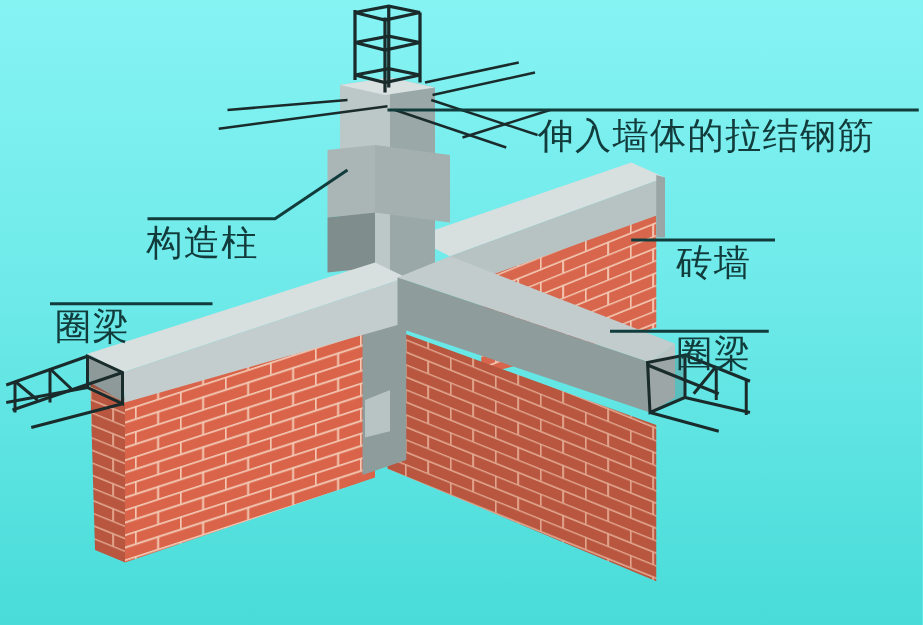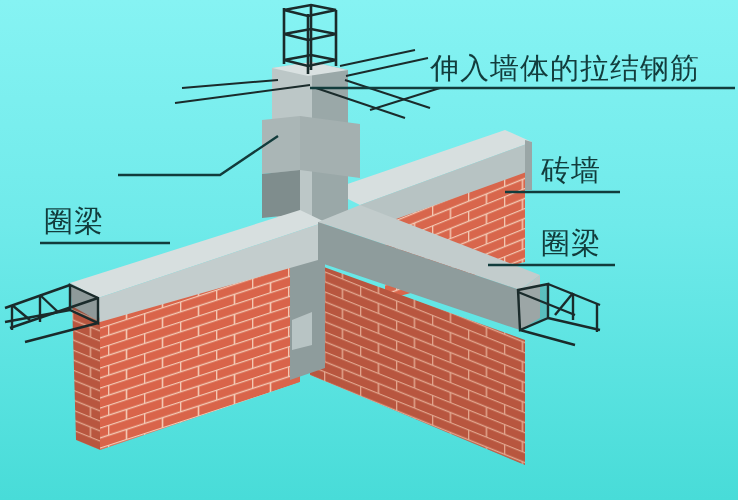--- a/index.html
+++ b/index.html
@@ -1,21 +1,21 @@
 <!DOCTYPE html>
 <html><head>
 <meta charset="utf-8">
 <style>
   html, body { margin: 0; padding: 0; }
   body { width: 738px; height: 500px; overflow: hidden; background: #7ff0f0; }
   #stage { position: relative; width: 738px; height: 500px;
     background: linear-gradient(180deg, #86f3f3 0%, #6feaea 45%, #48dcd8 100%); }
   svg { position: absolute; left: 0; top: 0; }
   .label { position: absolute; font-family: "DejaVu Sans", sans-serif; color: #123c3c;
-    font-size: 29px; letter-spacing: 1px; white-space: nowrap; line-height: 1; }
+    font-size: 29px; letter-spacing: 1px; white-space: nowrap; line-height: 1; margin-top: 40px; }
 </style>
 </head>
 <body>
 
 <div id="stage">
 <svg width="738" height="500" viewBox="0 0 738 500">
   <defs>
     <pattern id="brickL" patternUnits="userSpaceOnUse" width="36" height="20" patternTransform="skewY(-18)">
       <rect width="36" height="20" fill="#d9644a"></rect>
       <line x1="0" y1="0.5" x2="36" y2="0.5" stroke="#f3c9b4" stroke-width="1.6"></line>
@@ -129,16 +129,17 @@
   <g stroke="#123c3c" stroke-width="2.4" fill="none">
     <polyline points="310,88 432,88 735,88"></polyline>
     <polyline points="118,175 220,175 278,136"></polyline>
     <line x1="40" y1="243" x2="170" y2="243"></line>
     <line x1="505" y1="192" x2="620" y2="192"></line>
     <line x1="488" y1="265" x2="615" y2="265"></line>
   </g>
 </svg>
 
 <div class="label" style="left:430px; top:54px;">伸入墙体的拉结钢筋</div>
+<div class="label" style="left:117px; top:140px;">构造柱</div>
 <div class="label" style="left:44px; top:207px;">圈梁</div>
 <div class="label" style="left:541px; top:156px;text-align:right;">砖墙</div>
 <div class="label" style="left:541px; top:229px;">圈梁</div>
 </div>
 
 </body></html>

